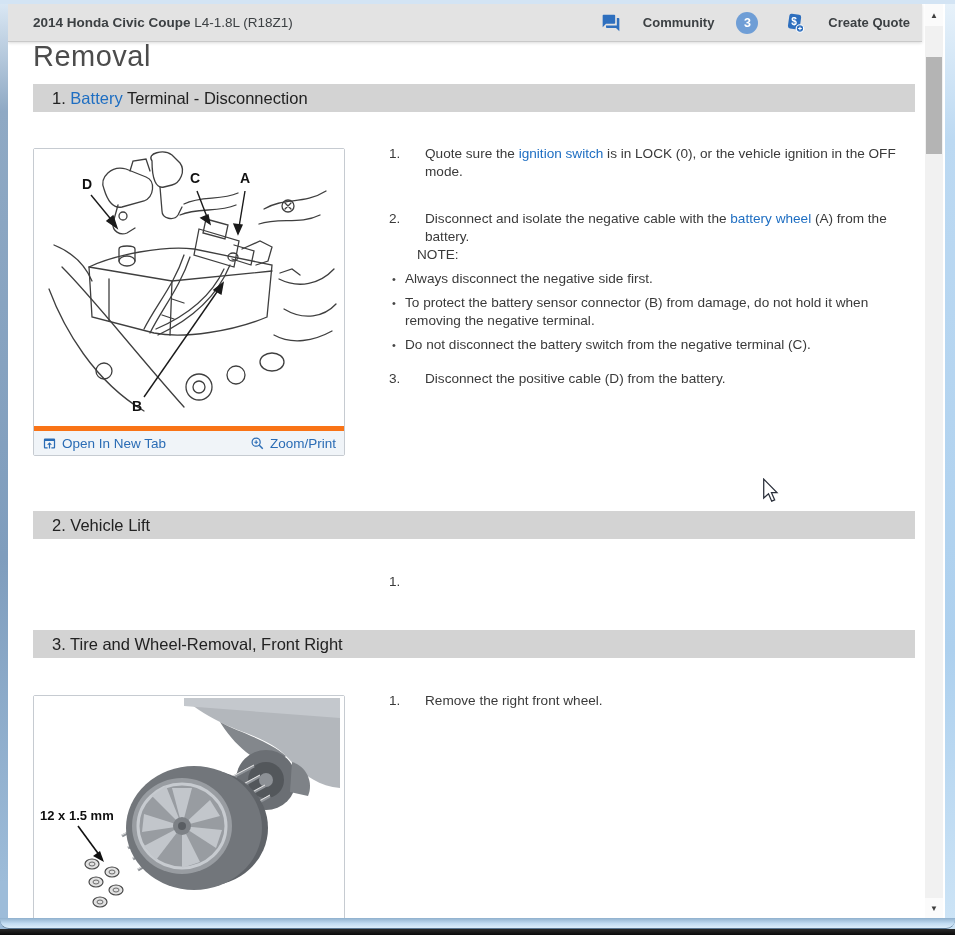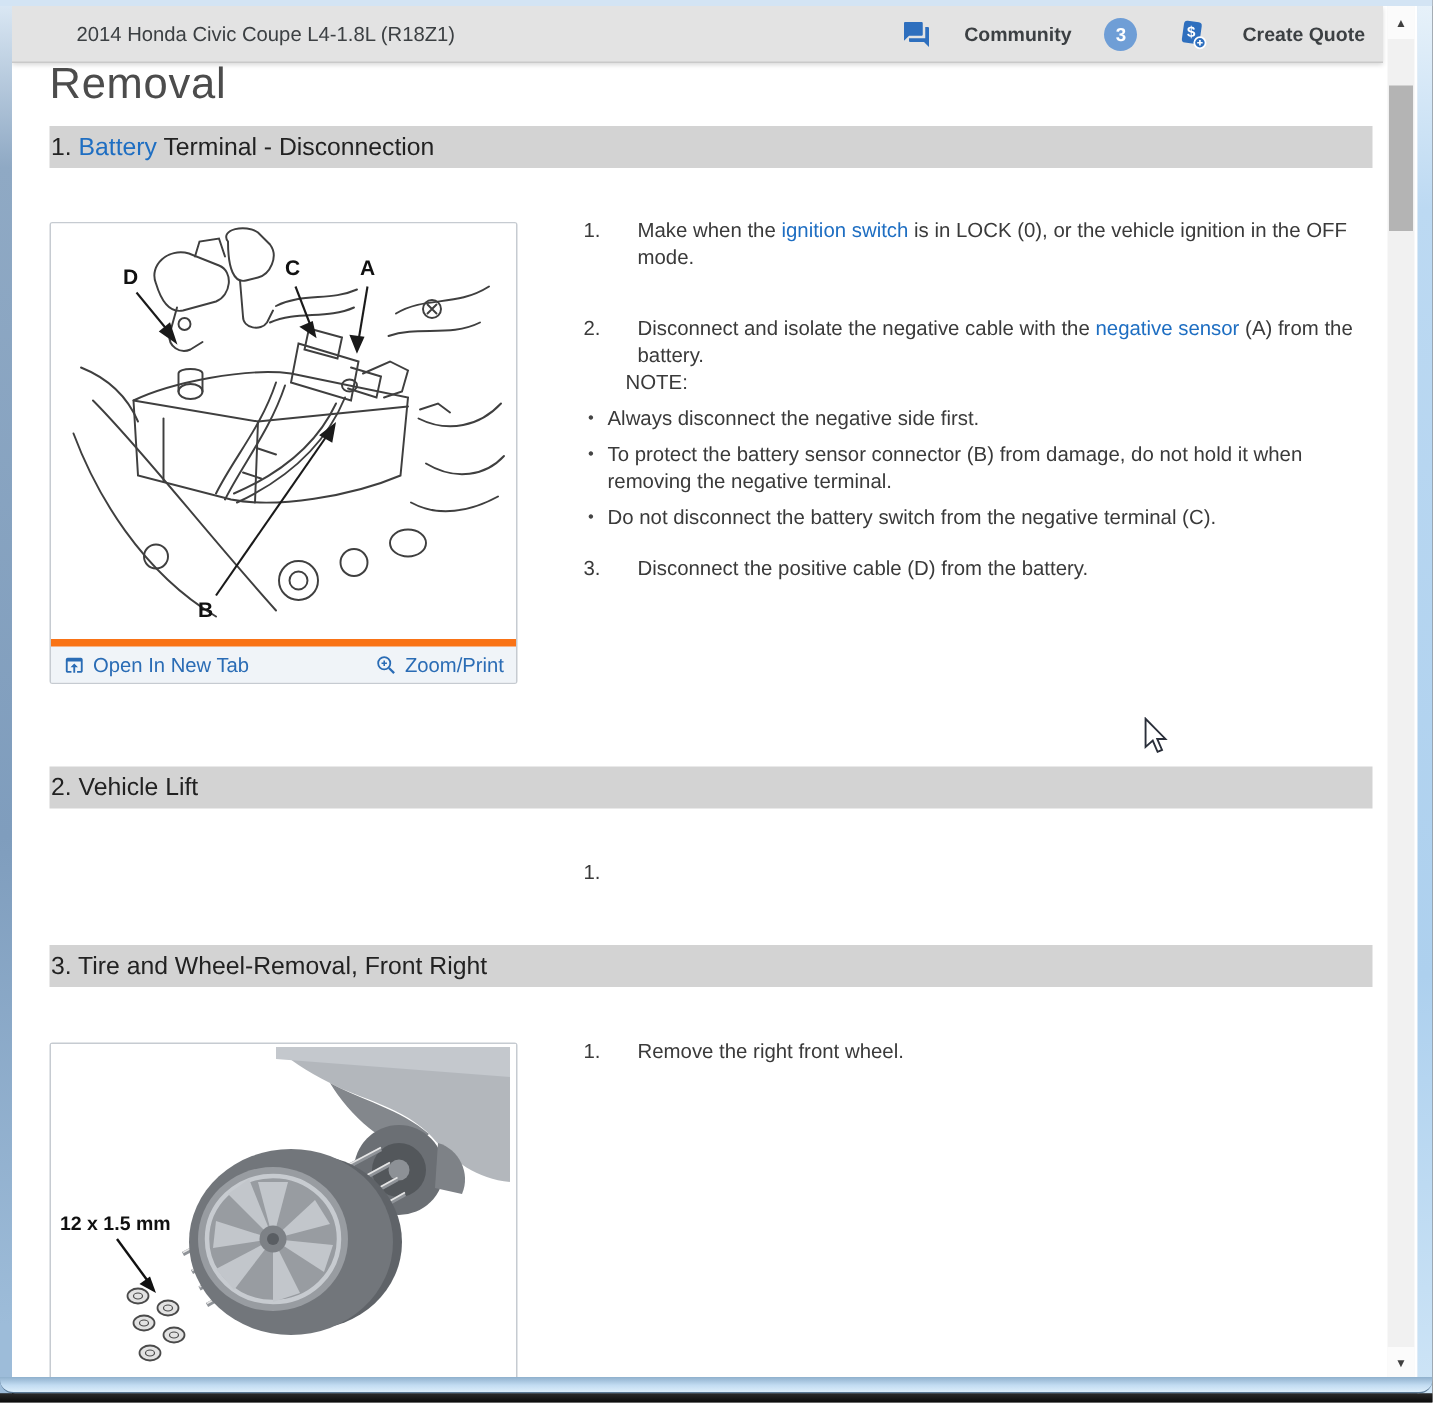--- a/index.html
+++ b/index.html
@@ -23,34 +23,34 @@
 
   
   .client { position:absolute; left:8px; top:4px; width:937px; height:914px;
             background:#ffffff; overflow:hidden; }
 
   
   .topbar { position:absolute; left:0; top:0; width:914px; height:38px; background:#e3e3e3;
             border-bottom:1px solid #c9c9c9; box-shadow:0 1px 3px rgba(0,0,0,.15);
             display:flex; align-items:center; z-index:10; }
   .vehicle { margin-left:25px; font-size:13.5px; color:#3c4043; white-space:nowrap; }
-  .vehicle b { font-weight:normal;margin-left:18px; }
+  .vehicle b { font-weight:bold; }
   .topbar-right { margin-left:auto; margin-right:12px; display:flex; align-items:center; gap:26px; }
   .tb-btn { display:flex; align-items:center; gap:22px; cursor:pointer; }
   .tb-btn span.lbl { font-size:13px; font-weight:bold; color:#3c4043; }
   .badge { width:22px; height:22px; border-radius:50%; background:#6f9ed6; color:#fff;
            font-size:12.5px; font-weight:bold; display:flex; align-items:center; justify-content:center; }
 
   
   .page-title { position:absolute; left:25px; top:36px; font-size:29px; font-weight:300;
                 color:#4c4c4c; z-index:1; letter-spacing:.5px; }
 
   
   .section-bar { position:absolute; left:25px; width:882px; height:28px; background:#d3d3d3;
-                 font-size:16.5px; color:#222; line-height:28px; padding-left:1px; white-space:nowrap; }
+                 font-size:16.5px; color:#222; line-height:28px; padding-left:19px; white-space:nowrap; }
   .bar-1 { top:80px; } .bar-2 { top:507px; } .bar-3 { top:626px; }
   a.lnk { color:#1e6ec2; text-decoration:none; cursor:pointer; }
 
   
   .figure { position:absolute; left:25px; width:312px; background:#fff;
             border:1px solid #c6cbd1; border-radius:2px; }
   .fig-1 { top:144px; height:308px; }
   .fig-2 { top:691px; height:240px; }
   .fig-img { width:310px; height:277px; display:block; background:#fff; }
   .fig-img2 { width:310px; height:237px; display:block; background:#fff; }
@@ -205,25 +205,25 @@
           <line x1="12.4" y1="12.4" x2="17" y2="17" stroke="#2a6cb5" stroke-width="2"></line>
         </svg>
         <span>Zoom/Print</span>
       </div>
     </div>
   </div>
 
   <div class="steps">
     <div class="step">
       <div class="num">1.</div>
-      <div class="txt"><span>Make when the </span><a class="lnk">ignition switch</a><span> is in LOCK (0), or the vehicle ignition in the OFF mode.</span></div>
+      <div class="txt"><span>Quote sure the </span><a class="lnk">ignition switch</a><span> is in LOCK (0), or the vehicle ignition in the OFF mode.</span></div>
     </div>
     <div class="step gap-a">
       <div class="num">2.</div>
-      <div class="txt"><span>Disconnect and isolate the negative cable with the </span><a class="lnk">negative sensor</a><span> (A) from the battery.</span></div>
+      <div class="txt"><span>Disconnect and isolate the negative cable with the </span><a class="lnk">battery wheel</a><span> (A) from the battery.</span></div>
     </div>
     <div class="note-label gap-b">NOTE:</div>
     <div class="note-list">
       <div class="bullet">
         <div class="dot">•</div>
         <div class="btxt">Always disconnect the negative side first.</div>
       </div>
       <div class="bullet">
         <div class="dot">•</div>
         <div class="btxt">To protect the battery sensor connector (B) from damage, do not hold it when removing the negative terminal.</div>

